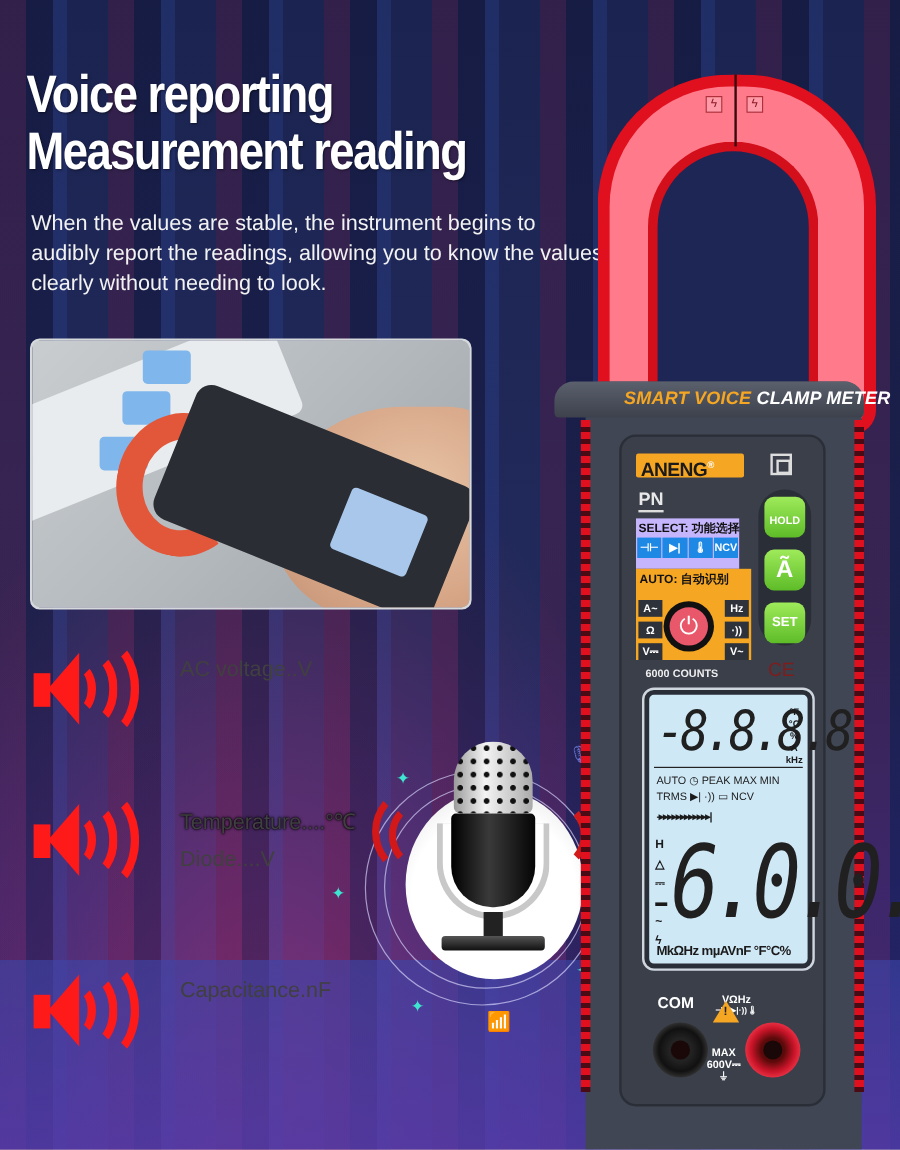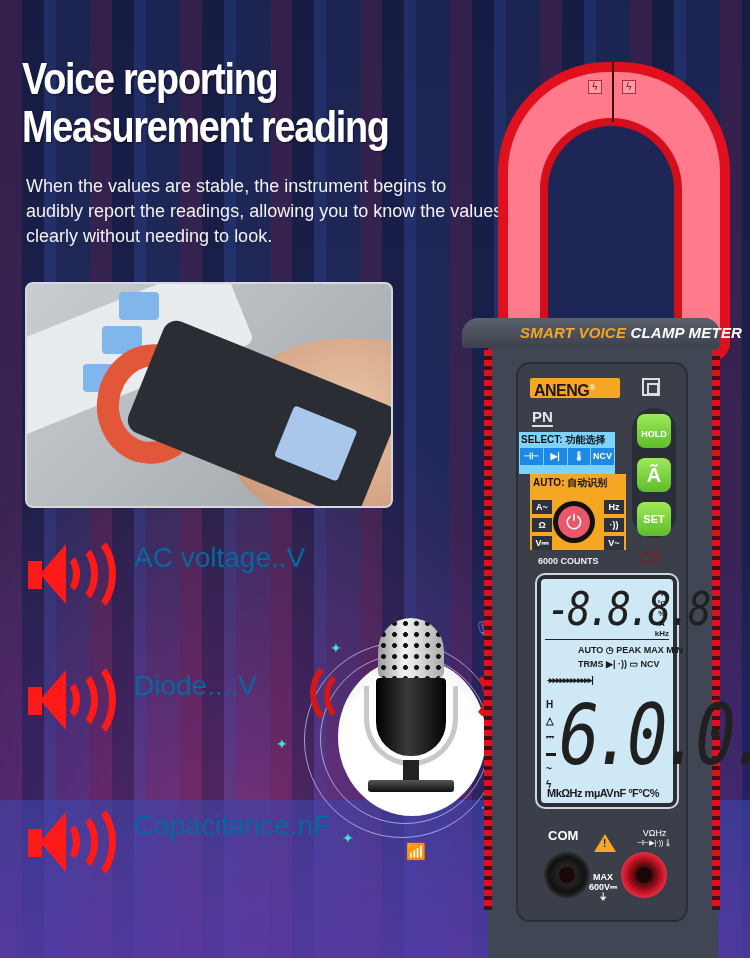--- a/index.html
+++ b/index.html
@@ -66,21 +66,21 @@
   }
   .feature-row { position: absolute; left: 28px; }
   .speaker { position: absolute; left: 0; width: 90px; height: 80px; }
   .speaker .box { position: absolute; left: 0; top: 27px; width: 14px; height: 28px; background: #ff1a1a; }
   .speaker .cone {
     position: absolute; left: 12px; top: 10px; width: 0; height: 0;
     border-top: 30px solid transparent; border-bottom: 30px solid transparent;
     border-right: 26px solid #ff1a1a;
   }
   .speaker .wave { position: absolute; border: 7px solid #ff1a1a; border-left-color: transparent; border-top-color: transparent; border-bottom-color: transparent; border-radius: 50%; filter: blur(0.5px); }
-  .feat-text { position: absolute; left: 106px; font-size: 28px; line-height: 31px; color: #0369a1; white-space: nowrap; }
+  .feat-text { position: absolute; left: 106px; font-size: 18px; line-height: 31px; color: #404040; white-space: nowrap; padding-left: 16px; }
   .mic-wrap { position: absolute; left: 290px; top: 608px; width: 220px; height: 250px; }
   .ring { position: absolute; border: 1.5px solid rgba(220,220,255,0.65); border-radius: 50%; }
   .mic-disc { position: absolute; left: 48px; top: 50px; width: 148px; height: 158px; background: radial-gradient(circle at 50% 55%, #ffffff 60%, #dcdcdc 100%); border-radius: 50%; }
   .mic-head { position: absolute; left: 88px; top: 10px; width: 66px; height: 60px; border-radius: 33px 33px 6px 6px;
     background: radial-gradient(circle, #111 28%, transparent 32%) 0 0/11px 11px, linear-gradient(90deg,#9a9a9a,#f4f4f4 40%,#aaa); }
   .mic-body { position: absolute; left: 86px; top: 70px; width: 70px; height: 78px; background: linear-gradient(90deg,#000,#3a3a3a 45%,#050505); border-radius: 4px 4px 34px 34px; }
   .mic-yoke { position: absolute; left: 74px; top: 78px; width: 94px; height: 80px; border: 5px solid #c8c8c8; border-top: none; border-radius: 0 0 47px 47px; }
   .mic-stem { position: absolute; left: 113px; top: 152px; width: 16px; height: 22px; background: #222; }
   .mic-base { position: absolute; left: 78px; top: 172px; width: 86px; height: 12px; background: linear-gradient(#555,#111); border-radius: 3px; }
   .arc { position: absolute; border: 6px solid #d21818; border-radius: 50%; }
@@ -95,44 +95,44 @@
   .meter-cap { position: absolute; left: 462px; top: 318px; width: 258px; height: 30px; background: linear-gradient(#5a606c,#3c414c); border-radius: 16px 16px 4px 4px; }
   .meter-title { position: absolute; left: 520px; top: 324px; font-size: 15px; font-weight: 700; letter-spacing: 0.2px; white-space: nowrap; font-style: italic; }
   .meter-title .y { color: #f5a623; }
   .side-teeth { position: absolute; top: 350px; width: 8px; height: 560px; background: repeating-linear-gradient(#e0101e 0 6px, #4b0b14 6px 10px); }
   .panel { position: absolute; left: 516px; top: 362px; width: 172px; height: 560px; background: #3a3f4a; border: 2px solid #2a2e37; border-radius: 14px; }
   .brand { position: absolute; left: 530px; top: 378px; width: 90px; height: 20px; background: #f5a623; border-radius: 2px; color: #c8161d; font-weight: 700; font-size: 16px; line-height: 20px; padding-left: 4px; letter-spacing: -0.5px; }
   .brand span { color: #1a1a1a; }
   .dblsq { position: absolute; left: 642px; top: 378px; width: 18px; height: 18px; border: 2px solid #ddd; }
   .dblsq::after { content: ""; position: absolute; left: 3px; top: 3px; width: 8px; height: 8px; border: 2px solid #ddd; }
   .model { position: absolute; left: 532px; top: 408px; font-weight: 700; font-size: 15px; color: #e8e8e8; border-bottom: 2px solid #ddd; }
-  .select-box { position: absolute; left: 519px; top: 432px; width: 96px; height: 42px; background: #7dd3fc; }
+  .select-box { position: absolute; left: 530px; top: 432px; width: 86px; height: 42px; background: #c4b5fd; }
   .select-label { font-size: 10px; font-weight: 700; color: #111; padding: 1px 2px; white-space: nowrap; }
   .sel-icons { display: flex; gap: 1px; padding: 0 1px; }
   .sel-icons span { flex: 1; height: 17px; background: #1e88e5; color: #fff; font-size: 9px; line-height: 17px; text-align: center; font-weight: 700; }
   .auto-box { position: absolute; left: 530px; top: 474px; width: 96px; height: 76px; background: #f5a623; }
   .auto-label { font-size: 10px; font-weight: 700; color: #111; padding: 2px 3px; white-space: nowrap; }
   .key { position: absolute; width: 20px; height: 14px; background: #2e323b; color: #fff; font-size: 9px; font-weight: 700; line-height: 14px; text-align: center; }
   .power { position: absolute; left: 553px; top: 501px; width: 42px; height: 42px; border-radius: 50%; background: #111; }
   .power::after { content: "⏻"; position: absolute; left: 5px; top: 5px; width: 32px; height: 32px; border-radius: 50%; background: #e8586a; color: #fff; font-size: 20px; line-height: 32px; text-align: center; }
   .side-btns { position: absolute; left: 632px; top: 408px; width: 44px; height: 130px; background: #2a2e37; border-radius: 22px; }
   .gbtn { position: absolute; left: 637px; width: 34px; height: 34px; background: linear-gradient(#9eea5a,#5ebc28); border-radius: 8px; color: #fff; font-weight: 700; text-align: center; }
   .counts { position: absolute; left: 538px; top: 556px; font-size: 9px; font-weight: 700; color: #eee; }
   .ce { position: absolute; left: 640px; top: 550px; font-size: 16px; color: #7f1d1d; }
   .lcd { position: absolute; left: 537px; top: 575px; width: 140px; height: 232px; background: #cfe8f6; border: 4px solid #2a2e37; outline: 2px solid #cfd6de; border-radius: 8px; color: #1a1a1a; }
   .lcd-top { position: absolute; left: 6px; top: 6px; font-family: "DejaVu Sans Mono", monospace; font-size: 46px; font-style: italic; letter-spacing: -4px; line-height: 48px; transform: scaleX(0.85); transform-origin: left top; color: #202020; }
   .units-r { position: absolute; right: 4px; top: 10px; font-size: 8px; font-weight: 700; line-height: 10px; text-align: center; }
   .lcd-line { position: absolute; left: 4px; right: 4px; top: 60px; height: 1px; background: #222; }
-  .flags { position: absolute; left: 6px; top: 64px; font-size: 9px; font-weight: 700; line-height: 14px; white-space: nowrap; margin-left: 31px; }
+  .flags { position: absolute; left: 6px; top: 64px; font-size: 9px; font-weight: 400; line-height: 14px; white-space: nowrap; }
   .bar { position: absolute; left: 6px; top: 96px; font-size: 9px; font-weight: 700; letter-spacing: -1px; }
   .lcd-big { position: absolute; left: 18px; top: 110px; font-family: "DejaVu Sans Mono", monospace; font-size: 84px; font-style: italic; letter-spacing: -8px; line-height: 92px; transform: scaleX(0.8); transform-origin: left top; color: #202020; }
   .left-icons { position: absolute; left: 5px; top: 118px; font-size: 10px; font-weight: 700; line-height: 16px; }
   .lcd-units { position: absolute; left: 6px; bottom: 4px; font-size: 11px; font-weight: 700; white-space: nowrap; letter-spacing: -0.5px; }
   .com-label { position: absolute; left: 548px; top: 828px; font-size: 13px; font-weight: 700; color: #fff; }
-  .vohz { position: absolute; left: 637px; top: 828px; font-size: 9px; font-weight: 400; color: #fff; line-height: 10px; text-align: center; }
+  .vohz { position: absolute; left: 596px; top: 828px; font-size: 9px; font-weight: 700; color: #fff; line-height: 10px; text-align: center; }
   .jack { position: absolute; top: 852px; width: 46px; height: 46px; border-radius: 50%; }
   .jack::after { content: ""; position: absolute; left: 15px; top: 15px; width: 16px; height: 16px; border-radius: 50%; background: #1a0808; }
   .jack-com { left: 544px; background: radial-gradient(circle, #222 30%, #111 55%, #3a3a3a 75%, #0a0a0a 100%); }
   .jack-v { left: 621px; background: radial-gradient(circle, #5a0a0a 30%, #c81428 55%, #f0364a 75%, #8a0a14 100%); }
   .warn { position: absolute; left: 594px; top: 834px; width: 0; height: 0; border-left: 11px solid transparent; border-right: 11px solid transparent; border-bottom: 18px solid #f5a623; }
   .warn::after { content: "!"; position: absolute; left: -2px; top: 4px; font-size: 10px; font-weight: 700; color: #222; }
   .maxv { position: absolute; left: 589px; top: 872px; font-size: 9px; font-weight: 700; color: #fff; line-height: 10px; text-align: center; }
 </style>
 </head>
 <body>
@@ -174,20 +174,21 @@
 
 <div class="feature-row" style="top:660px;">
   <div class="speaker">
     <div class="box"></div>
       <div class="cone"></div>
     <div class="wave" style="left:22px;top:18px;width:30px;height:44px;"></div>
     <div class="wave" style="left:26px;top:8px;width:44px;height:64px;"></div>
     <div class="wave" style="left:30px;top:-2px;width:58px;height:84px;"></div>
   </div>
   <div class="feat-text" style="top:10px;">
+    <div style="text-shadow:0 0 2px #000,0 0 2px #000;">Temperature....°℃</div>
     <div>Diode....V</div>
   </div>
 </div>
 
 <div class="feature-row" style="top:802px;">
   <div class="speaker">
     <div class="box"></div>
       <div class="cone"></div>
     <div class="wave" style="left:22px;top:18px;width:30px;height:44px;"></div>
     <div class="wave" style="left:26px;top:8px;width:44px;height:64px;"></div>

